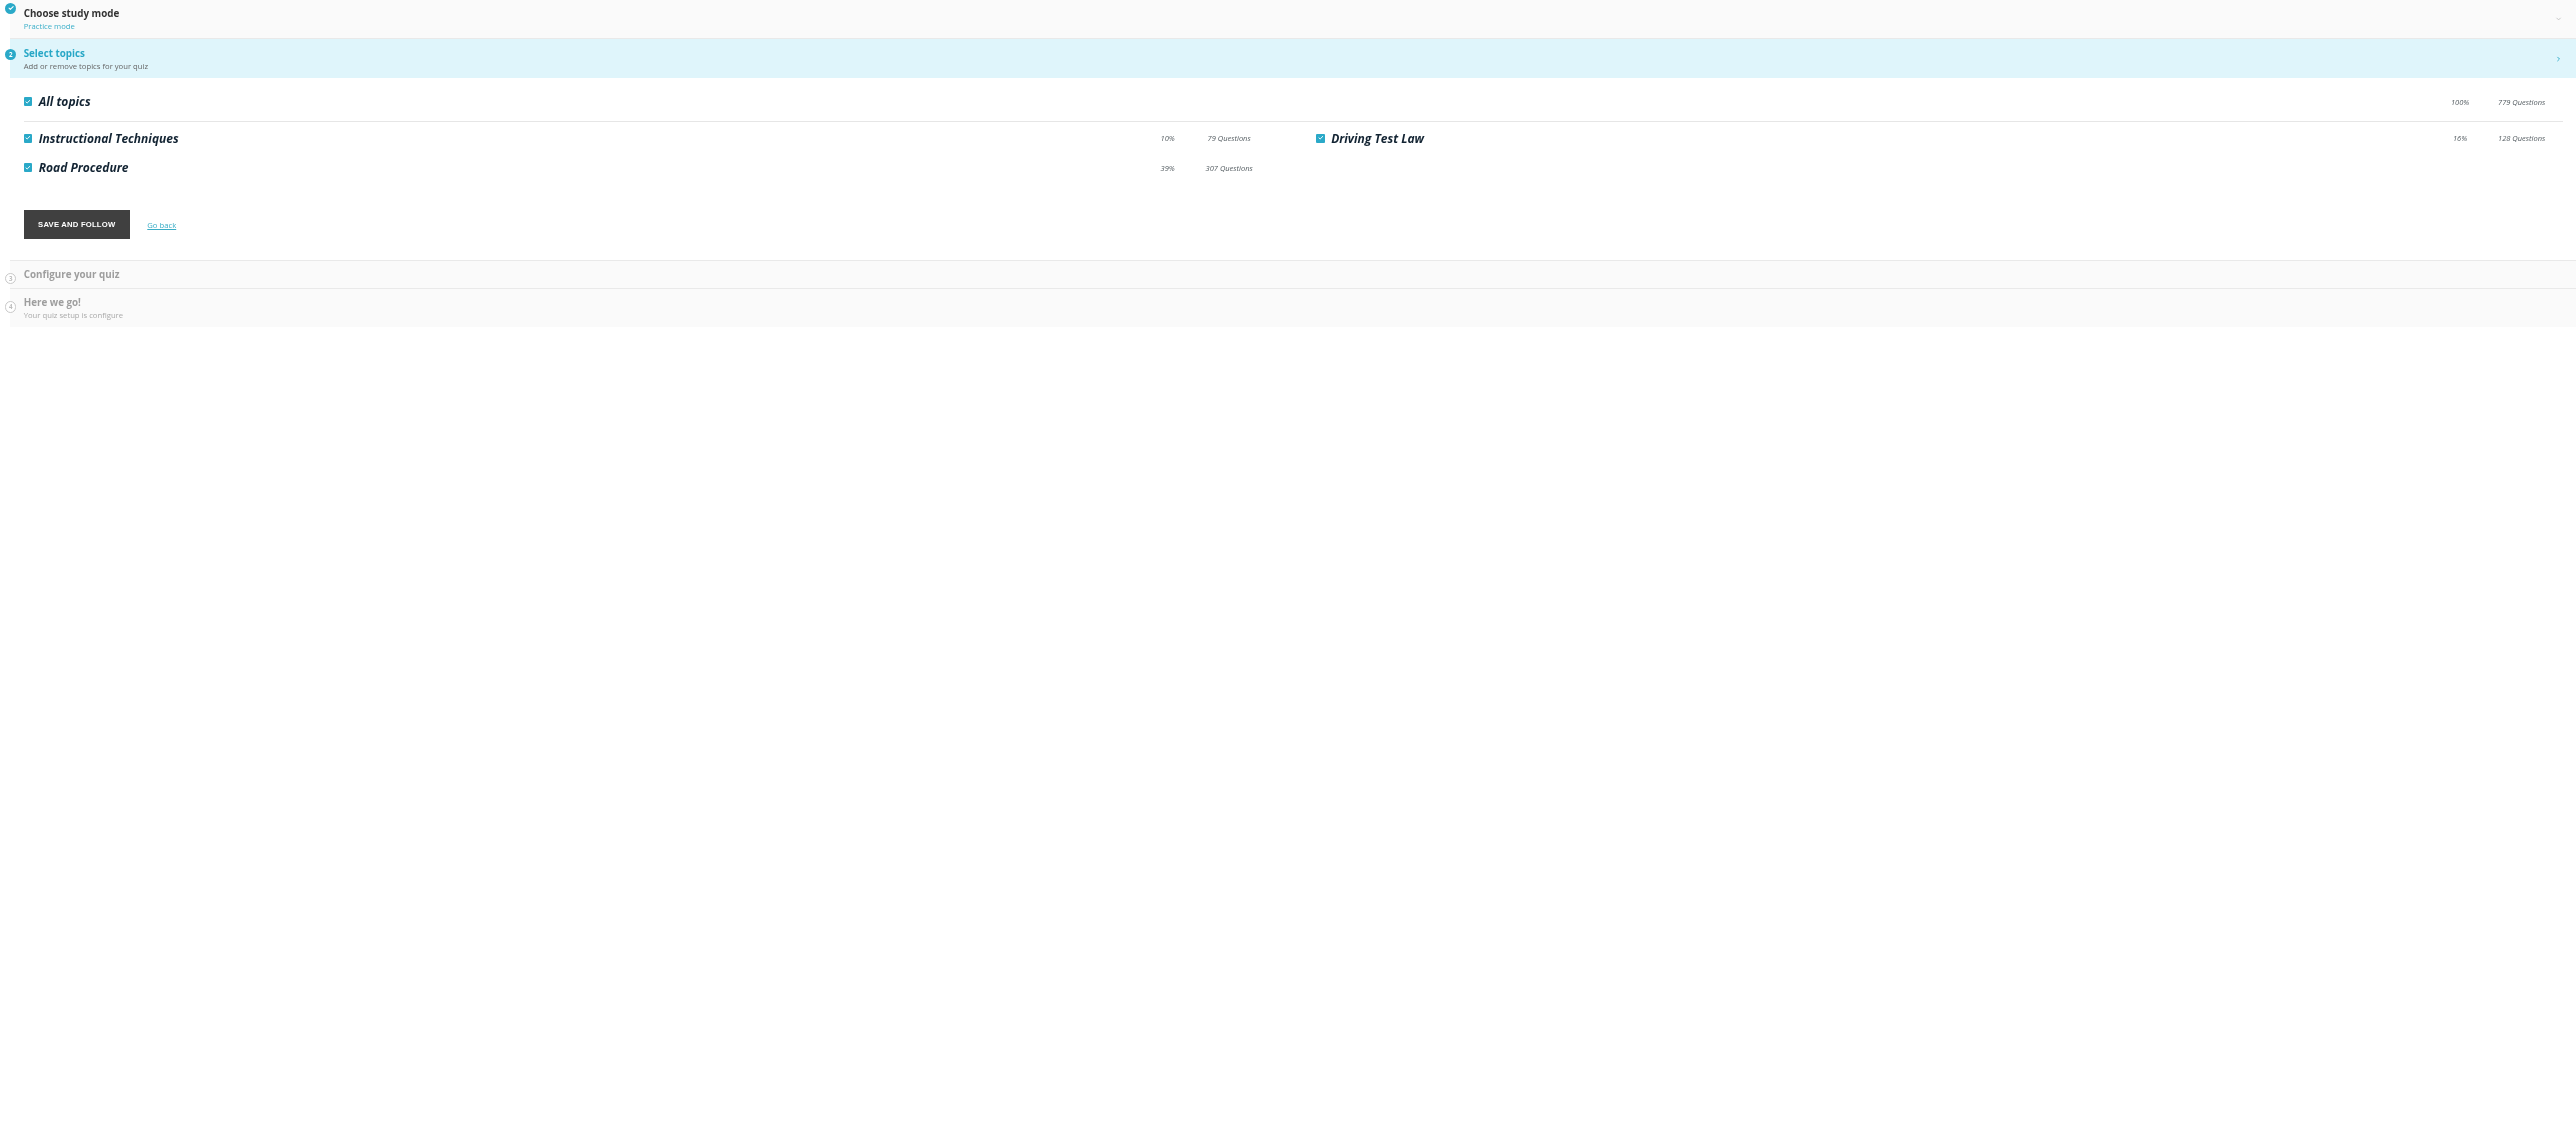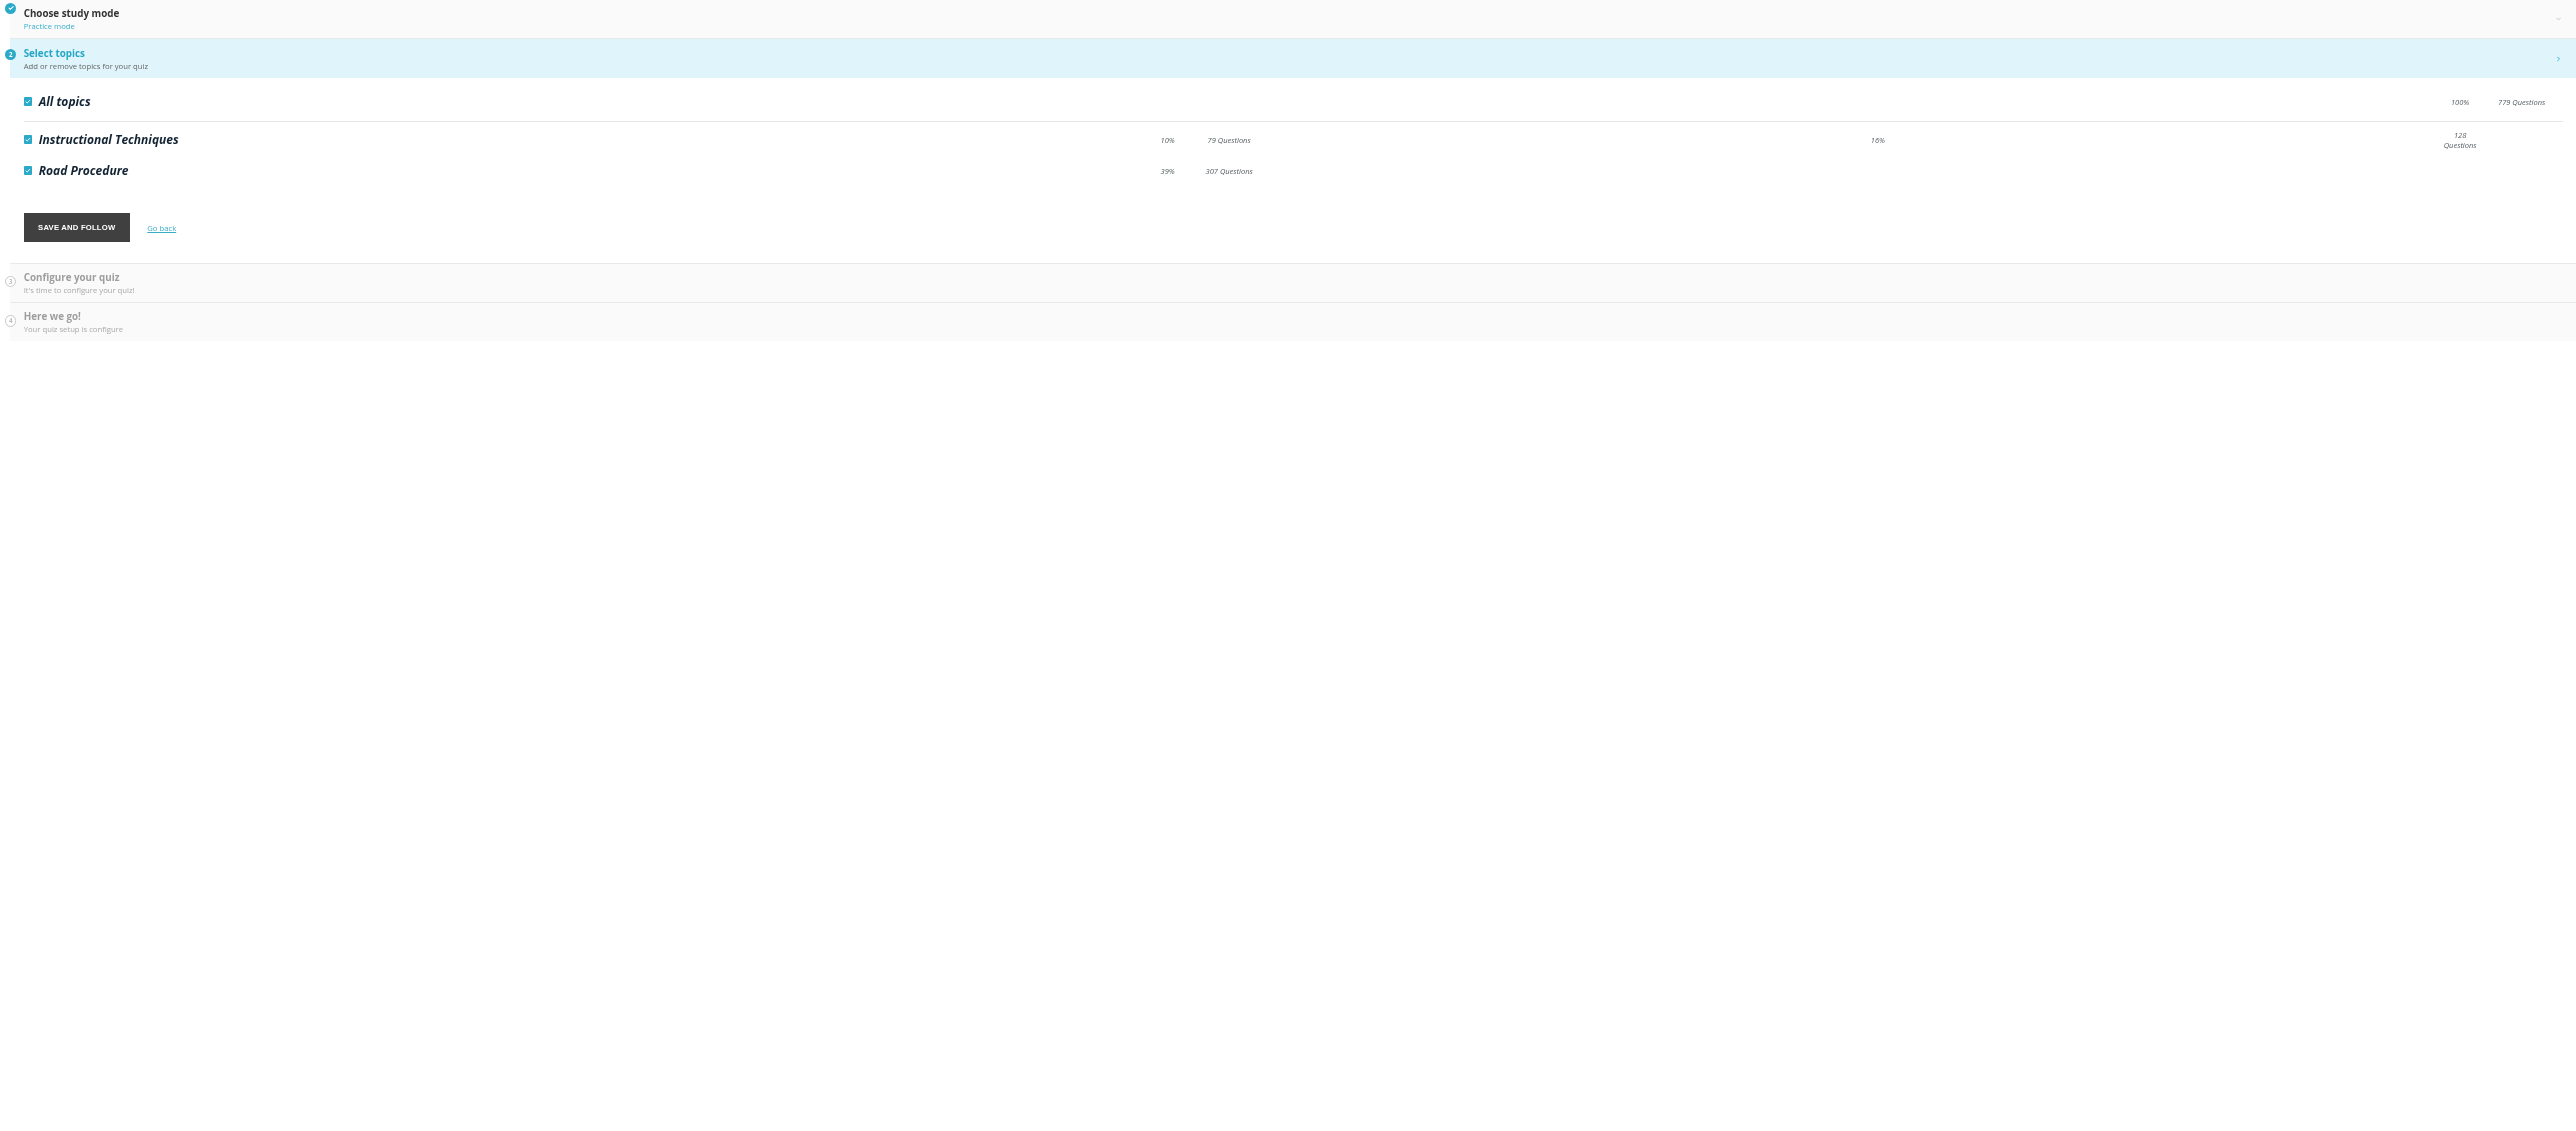--- a/index.html
+++ b/index.html
@@ -241,20 +241,28 @@
                   <polyline points="20 6 9 17 4 12"></polyline>
                 </svg>
             </span>
             <span>Instructional Techniques</span>
           </label>
           <span class="pct">10%</span>
           <span class="qcount">79 Questions</span>
         </div>
 
         <div class="topic-row">
+          <label class="check-label">
+            <span class="checkbox">
+              <svg viewBox="0 0 24 24" fill="none" stroke="white" stroke-width="4" stroke-linecap="round" stroke-linejoin="round">
+                  <polyline points="20 6 9 17 4 12"></polyline>
+                </svg>
+            </span>
+            <span>Driving Test Law</span>
+          </label>
           <span class="pct">16%</span>
           <span class="qcount">128 Questions</span>
         </div>
 
         <div class="topic-row">
           <label class="check-label">
             <span class="checkbox">
               <svg viewBox="0 0 24 24" fill="none" stroke="white" stroke-width="4" stroke-linecap="round" stroke-linejoin="round">
                   <polyline points="20 6 9 17 4 12"></polyline>
                 </svg>
@@ -271,21 +279,20 @@
         <button class="btn-primary">SAVE AND FOLLOW</button>
         <a class="link-back">Go back</a>
       </div>
     </div>
   </div>
 
   <div class="step step3">
     <div class="step-marker pending">3</div>
     <div class="step-header collapsed-bg">
       <div class="step-title muted">Configure your quiz</div>
-      <div class="step-sub muted">It's time to configure your quiz!</div>
     </div>
   </div>
 
   <div class="step step4" style="border-bottom:none;">
     <div class="step-marker pending">4</div>
     <div class="step-header collapsed-bg">
       <div class="step-title muted">Here we go!</div>
       <div class="step-sub muted">Your quiz setup is configure</div>
     </div>
   </div>

